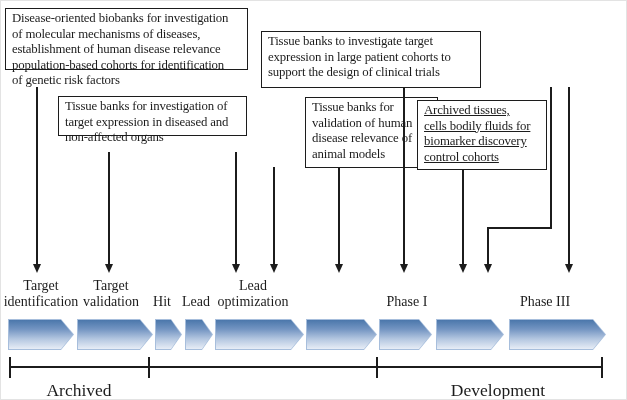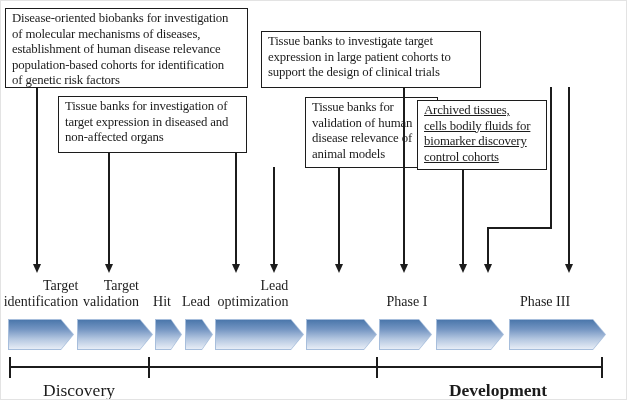--- a/index.html
+++ b/index.html
@@ -45,41 +45,41 @@
     content:"";position:absolute;left:1px;right:1px;top:1px;bottom:1px;
     background:linear-gradient(180deg,#4b77ab 0%,#7495c2 32%,#b3c6e0 65%,#e7edf6 100%);
     clip-path:polygon(0 0,calc(100% - 12px) 0,100% 50%,calc(100% - 12px) 100%,0 100%);
   }
   .parrow.small{clip-path:polygon(0 0,calc(100% - 11px) 0,100% 50%,calc(100% - 11px) 100%,0 100%);}
   .parrow.small::before{clip-path:polygon(0 0,calc(100% - 10px) 0,100% 50%,calc(100% - 10px) 100%,0 100%);}
   
   .stage{
     position:absolute;top:276px;height:33px;
     display:flex;align-items:flex-end;justify-content:center;
-    text-align:right;font-size:14px;line-height:16px;
+    text-align:center;font-size:14px;line-height:16px;
     white-space:pre-line;
   }
   
   .tick{position:absolute;top:356px;width:2px;height:21px;background:#1c1c1c;}
   .seg-label{
     position:absolute;top:379px;width:120px;
     text-align:center;font-size:17.5px;
   }
 </style>
 </head>
 <body>
 
 <div id="figure">
 
-  <div class="abox" style="left:4px;top:7px;width:243px;height:80px;">Disease-oriented biobanks for investigation
+  <div class="abox" style="left:4px;top:7px;width:243px;height:62px;">Disease-oriented biobanks for investigation
 of molecular mechanisms of diseases,
 establishment of human disease relevance
 population-based cohorts for identification
 of genetic risk factors</div>
-  <div class="abox" style="left:57px;top:95px;width:189px;height:57px;">Tissue banks for investigation of
+  <div class="abox" style="left:57px;top:95px;width:189px;height:40px;">Tissue banks for investigation of
 target expression in diseased and
 non-affected organs</div>
   <div class="abox" style="left:260px;top:30px;width:220px;height:57px;">Tissue banks to investigate target
 expression in large patient cohorts to
 support the design of clinical trials</div>
   <div class="abox" style="left:258px;top:96px;width:133px;height:71px;margin-left:46px;">Tissue banks for
 validation of human
 disease relevance of
 animal models</div>
   <div class="abox" style="left:416px;top:99px;width:130px;height:70px;text-decoration:underline;">Archived tissues,
@@ -136,16 +136,16 @@
   <div class="parrow" style="left:378px;width:53px;"></div>
   <div class="parrow" style="left:435px;width:68px;"></div>
   <div class="parrow" style="left:508px;width:97px;"></div>
 
   <div class="hline" style="left:9px;top:365px;width:592px;height:2px;"></div>
   <div class="tick" style="left:8px;"></div>
   <div class="tick" style="left:147px;"></div>
   <div class="tick" style="left:375px;"></div>
   <div class="tick" style="left:600px;"></div>
 
-  <div class="seg-label" style="left:18px;">Discovery</div>
-  <div class="seg-label" style="left:437px;font-weight:bold;">Development</div>
+  <div class="seg-label" style="left:18px;">Archived</div>
+  <div class="seg-label" style="left:437px;">Development</div>
 
 </div>
 
 </body></html>

